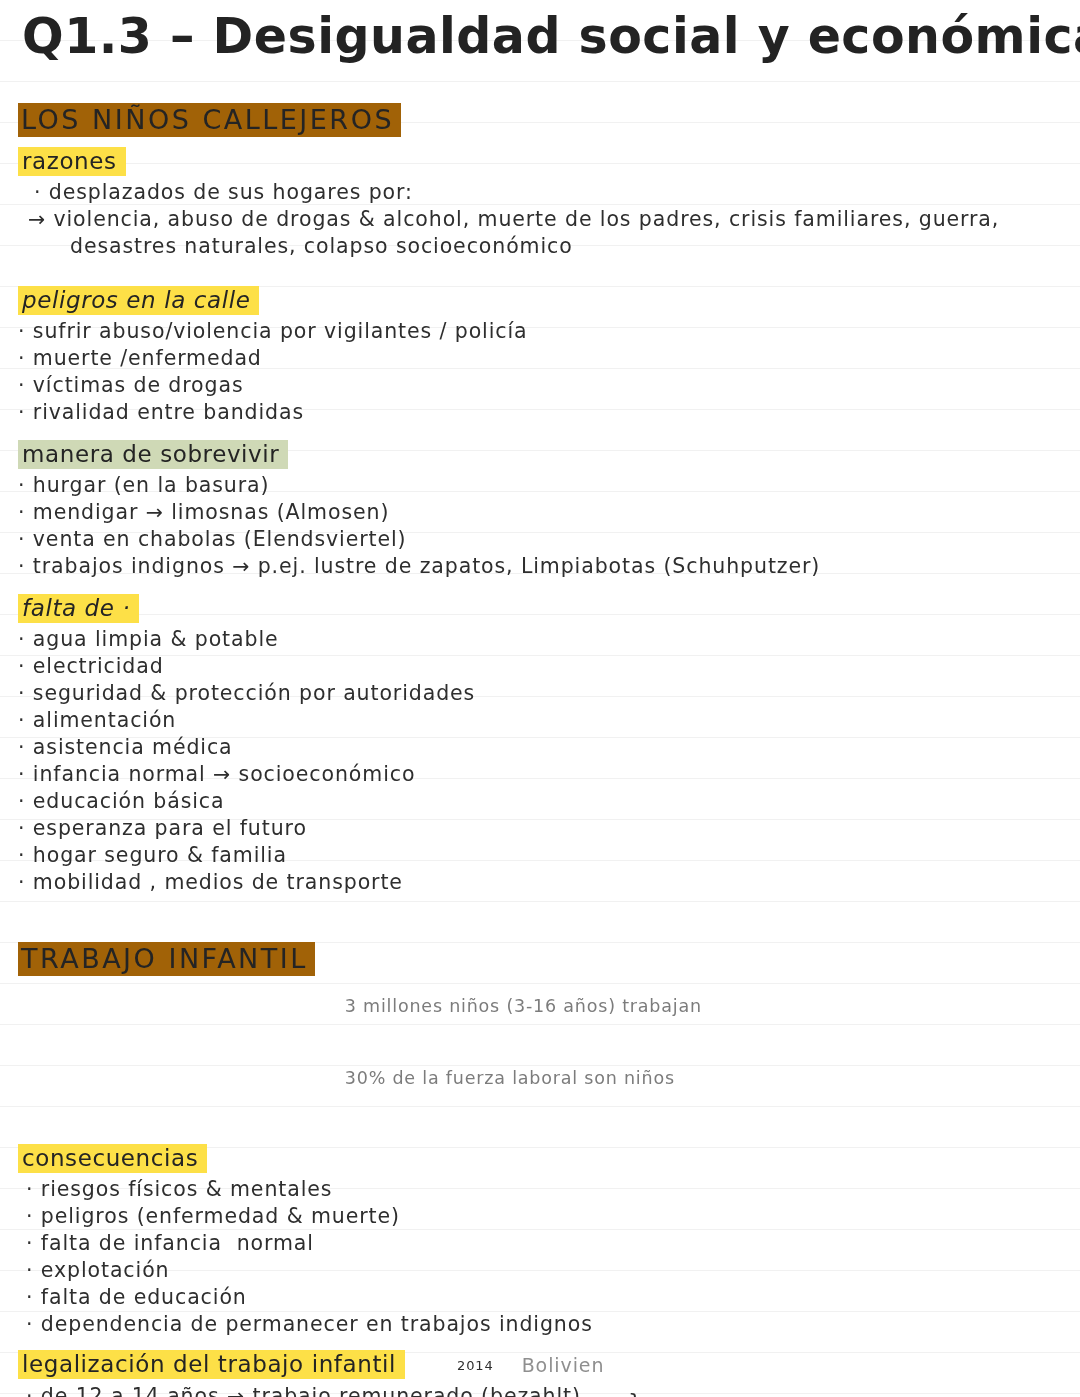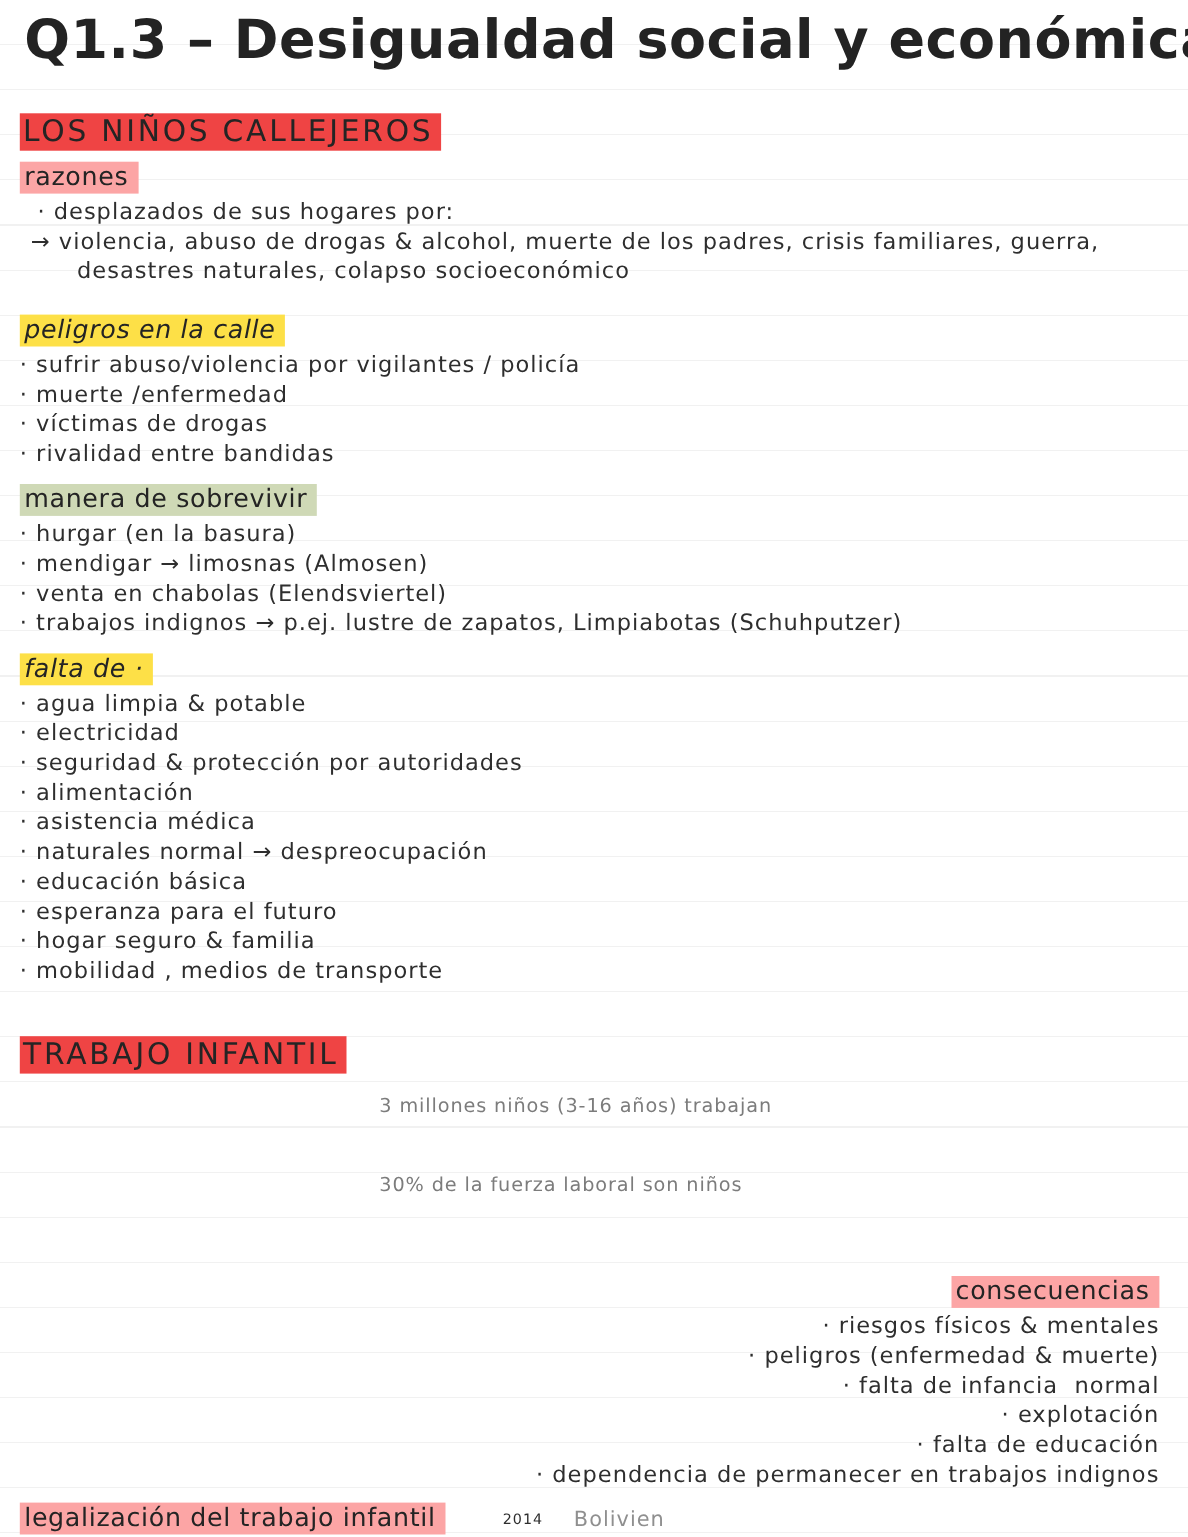--- a/index.html
+++ b/index.html
@@ -47,33 +47,33 @@
   }
 
   .h2 {
     display: inline-block;
     font-size: 27px;
     letter-spacing: 2.5px;
     color: #242424;
     margin: 0;
     padding: 1px 7px 2px 3px;
   }
-  .h2.hl-grey { background: #ef4444; }
+  .h2.hl-grey { background: #a16207; }
 
   .h3 {
     display: inline-block;
     font-size: 23px;
     letter-spacing: 0.6px;
     color: #242424;
     padding: 1px 9px 2px 4px;
     margin: 0;
   }
   .hl-pink   { background: #fde047; font-style: italic; }
   .hl-green  { background: #cfd9b6; }
-  .hl-grey   { background: #fca5a5; }
+  .hl-grey   { background: #fde047; }
 
   .line {
     font-size: 20.5px;
     line-height: 27px;
     letter-spacing: 0.9px;
     color: #2e2e2e;
     white-space: pre;
   }
   .indent { padding-left: 34px; }
   .indent2 { padding-left: 52px; }
@@ -140,38 +140,38 @@
     </div>
 
     
     <div class="blk" style="margin-top:14px;">
       <div class="h3 hl-pink">falta de ·</div>
       <div class="line" style="margin-top:3px;">· agua limpia &amp; potable</div>
       <div class="line">· electricidad</div>
       <div class="line">· seguridad &amp; protección por autoridades</div>
       <div class="line">· alimentación</div>
       <div class="line">· asistencia médica</div>
-      <div class="line">· naturales normal → despreocupación</div>
+      <div class="line">· infancia normal → socioeconómico</div>
       <div class="line">· educación básica</div>
       <div class="line">· esperanza para el futuro</div>
       <div class="line">· hogar seguro &amp; familia</div>
       <div class="line">· mobilidad , medios de transporte</div>
     </div>
   </div>
 
   <div class="sec" style="margin-top:46px;">
     <div class="row">
       <div class="h2 hl-grey">TRABAJO INFANTIL</div>
       <div class="side">
         <div>3 millones niños (3-16 años) trabajan</div>
         <div>30% de la fuerza laboral son niños</div>
       </div>
     </div>
 
-    <div class="blk" style="margin-top:22px;text-align:right;">
+    <div class="blk" style="margin-top:6px;">
       <div class="h3 hl-grey">consecuencias</div>
       <div class="line" style="margin-top:3px;padding-left:8px;">· riesgos físicos &amp; mentales</div>
       <div class="line" style="padding-left:8px;">· peligros (enfermedad &amp; muerte)</div>
       <div class="line" style="padding-left:8px;">· falta de infancia  normal</div>
       <div class="line" style="padding-left:8px;">· explotación</div>
       <div class="line" style="padding-left:8px;">· falta de educación</div>
       <div class="line" style="padding-left:8px;">· dependencia de permanecer en trabajos indignos</div>
     </div>
 
     <div class="blk" style="margin-top:12px;">

